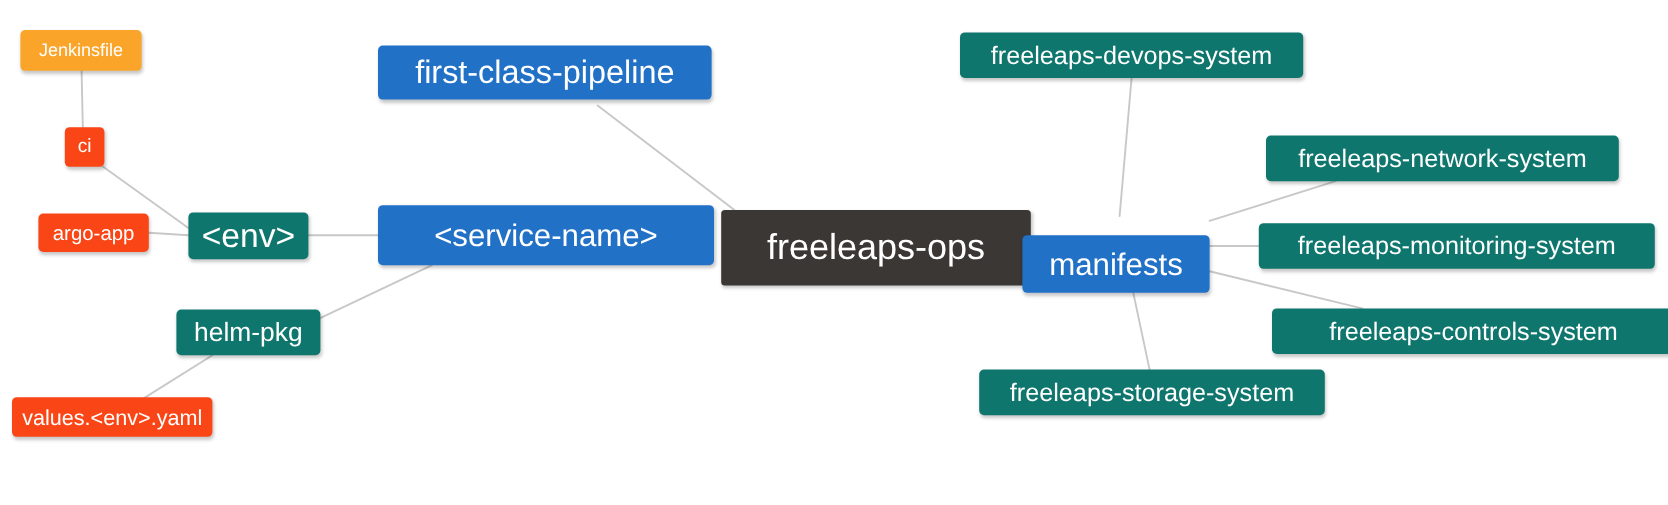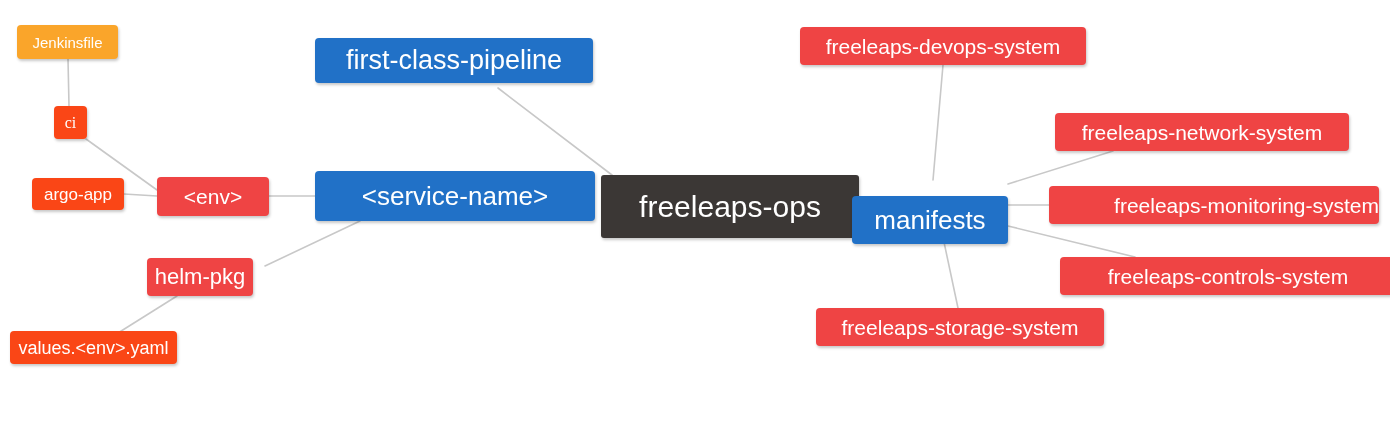--- a/index.html
+++ b/index.html
@@ -36,21 +36,21 @@
     box-shadow: 1px 2px 3px rgba(0,0,0,0.22);
     font-family: "Liberation Sans", sans-serif;
     font-weight: normal;
   }
   .node.root {
     background: #3b3735;
     border-radius: 3px;
     margin-left: 17px;
   }
   .node.blue   { background: #2171c7; }
-  .node.green  { background: #ef4444; }
+  .node.green  { background: #0f766e; }
   .node.red    { background: #fa4616; }
   .node.orange { background: #faa52a; }
 </style>
 </head>
 <body>
 
 <div id="mindmap">
   <svg id="edge-layer" width="1390" height="421" viewBox="0 0 1390 421" xmlns="http://www.w3.org/2000/svg">
       <line x1="584" y1="206" x2="567" y2="196" stroke="#c8c8c8" stroke-width="1.6" stroke-linecap="round"></line>
       <line x1="612" y1="175" x2="498" y2="88" stroke="#c8c8c8" stroke-width="1.6" stroke-linecap="round"></line>
@@ -70,48 +70,48 @@
   <div id="node-layer">
       <div class="node root" style="left: 584px; top: 175px; width: 258px; height: 63px; font-size: 30px;">
         <span>freeleaps-ops</span>
       </div>
       <div class="node blue" style="left: 315px; top: 171px; width: 280px; height: 50px; font-size: 26px;">
         <span>&lt;service-name&gt;</span>
       </div>
       <div class="node blue" style="left: 315px; top: 38px; width: 278px; height: 45px; font-size: 27px;">
         <span>first-class-pipeline</span>
       </div>
-      <div class="node green" style="left: 157px; top: 177px; width: 112px; height: 39px; font-size: 21px;">
+      <div class="node green" style="left: 157px; top: 177px; width: 100px; height: 39px; font-size: 28px;">
         <span>&lt;env&gt;</span>
       </div>
-      <div class="node green" style="left: 147px; top: 258px; width: 106px; height: 38px; font-size: 22px;">
+      <div class="node green" style="left: 147px; top: 258px; width: 120px; height: 38px; font-size: 22px;">
         <span>helm-pkg</span>
       </div>
-      <div class="node red" style="left: 54px; top: 106px; width: 33px; height: 33px; font-size: 16px; font-family: Liberation Serif, serif;">
+      <div class="node red" style="left: 54px; top: 106px; width: 33px; height: 33px; font-size: 16px;">
         <span>ci</span>
       </div>
       <div class="node orange" style="left: 17px; top: 25px; width: 101px; height: 34px; font-size: 15px;">
         <span>Jenkinsfile</span>
       </div>
       <div class="node red" style="left: 32px; top: 178px; width: 92px; height: 32px; font-size: 17px; align-items: center;">
         <span>argo-app</span>
       </div>
       <div class="node red" style="left: 10px; top: 331px; width: 167px; height: 33px; font-size: 18px;">
         <span>values.&lt;env&gt;.yaml</span>
       </div>
       <div class="node blue" style="left: 852px; top: 180px; width: 156px; height: 48px; font-size: 26px; margin-top: 16px;">
         <span>manifests</span>
       </div>
       <div class="node green" style="left: 800px; top: 27px; width: 286px; height: 38px; font-size: 21px;">
         <span>freeleaps-devops-system</span>
       </div>
       <div class="node green" style="left: 1055px; top: 113px; width: 294px; height: 38px; font-size: 21px;">
         <span>freeleaps-network-system</span>
       </div>
-      <div class="node green" style="left: 1049px; top: 186px; width: 330px; height: 38px; font-size: 21px; justify-content: flex-end;">
+      <div class="node green" style="left: 1049px; top: 186px; width: 330px; height: 38px; font-size: 21px;">
         <span>freeleaps-monitoring-system</span>
       </div>
       <div class="node green" style="left: 1060px; top: 257px; width: 336px; height: 38px; font-size: 21px;">
         <span>freeleaps-controls-system</span>
       </div>
       <div class="node green" style="left: 816px; top: 308px; width: 288px; height: 38px; font-size: 21px;">
         <span>freeleaps-storage-system</span>
       </div>
     </div>
 </div>

